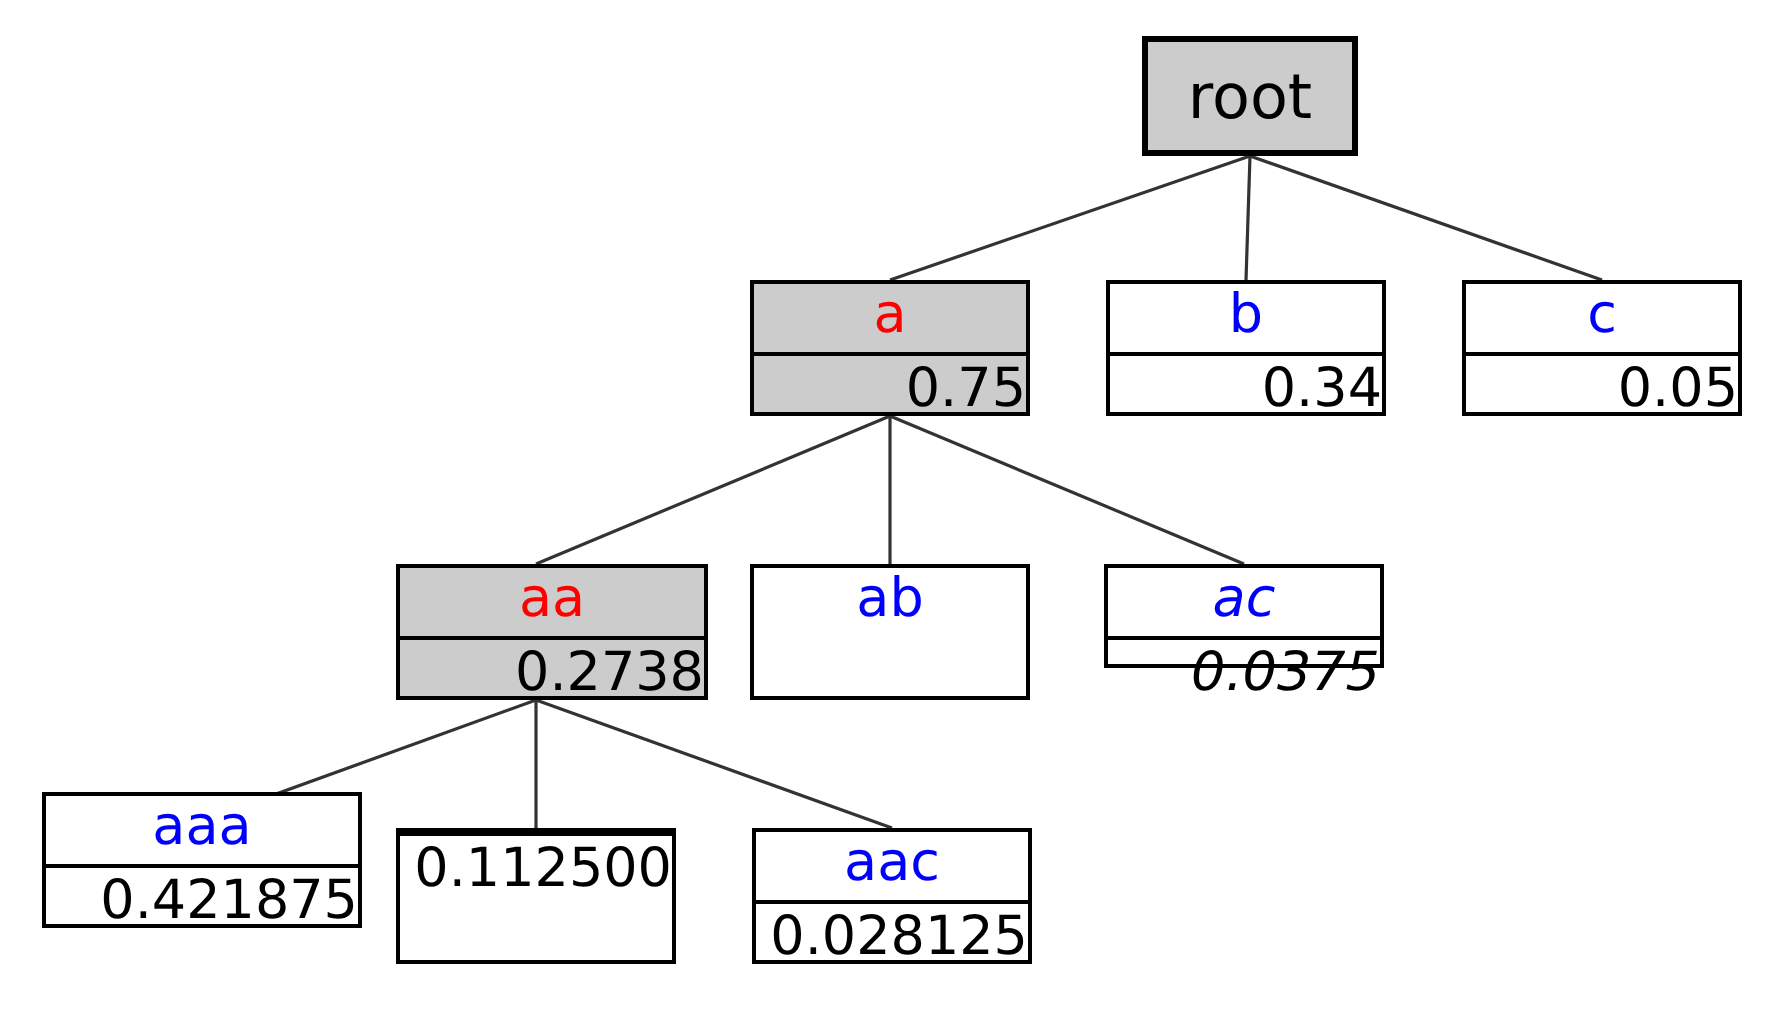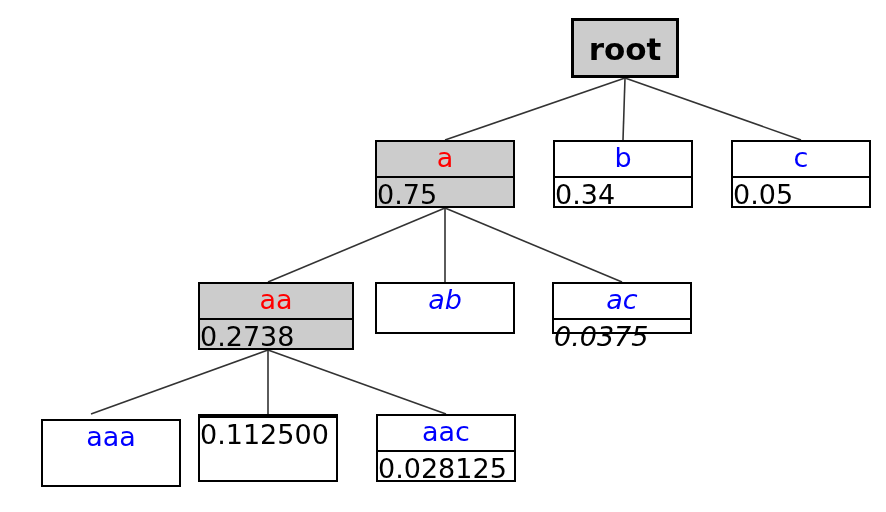--- a/index.html
+++ b/index.html
@@ -48,36 +48,36 @@
     text-align: center;
     font-size: 27px;
     white-space: nowrap;
     overflow: hidden;
   }
   .node-value {
     box-sizing: border-box;
     flex: 0 0 34px;
     height: 34px;
     line-height: 33px;
-    text-align: left;
+    text-align: right;
     font-size: 27px;
     color: #000000;
     border-top: 2px solid #000000;
     white-space: nowrap;
     overflow: hidden;
   }
   .node.root-node .node-label {
     flex: 1 1 auto;
     height: auto;
     line-height: 56px;
     font-size: 31px;
   }
   .lbl-red   { color: #ff0000; }
   .lbl-blue  { color: #0000ff; }
-  .lbl-black { color: #000000; font-weight: bold; }
+  .lbl-black { color: #000000; }
 </style>
 </head>
 <body>
 
 <div id="canvas">
   <svg id="edge-layer" width="886" height="512" viewBox="0 0 886 512">
       <line x1="625" y1="78" x2="445" y2="140" stroke="#333333" stroke-width="1.6"></line>
       <line x1="625" y1="78" x2="623" y2="140" stroke="#333333" stroke-width="1.6"></line>
       <line x1="625" y1="78" x2="801" y2="140" stroke="#333333" stroke-width="1.6"></line>
       <line x1="445" y1="208" x2="268" y2="282" stroke="#333333" stroke-width="1.6"></line>
@@ -100,29 +100,30 @@
         <div class="node-value">0.34</div>
       </div>
       <div class="node" style="left: 731px; top: 140px; width: 140px; height: 68px;">
         <div class="node-label lbl-blue">c</div>
         <div class="node-value">0.05</div>
       </div>
       <div class="node filled" style="left: 198px; top: 282px; width: 156px; height: 68px;">
         <div class="node-label lbl-red">aa</div>
         <div class="node-value">0.2738</div>
       </div>
-      <div class="node" style="left: 375px; top: 282px; width: 140px; height: 52px; font-style: italic;">
+      <div class="node" style="left: 375px; top: 282px; width: 140px; height: 68px;">
         <div class="node-label lbl-blue">ab</div>
       </div>
       <div class="node" style="left: 552px; top: 282px; width: 140px; height: 52px; font-style: italic;">
         <div class="node-label lbl-blue">ac</div>
         <div class="node-value">0.0375</div>
       </div>
-      <div class="node" style="left: 21px; top: 419px; width: 140px; height: 68px; margin-left: 20px;">
+      <div class="node" style="left: 21px; top: 396px; width: 160px; height: 68px;">
         <div class="node-label lbl-blue">aaa</div>
+        <div class="node-value">0.421875</div>
       </div>
       <div class="node" style="left: 198px; top: 414px; width: 140px; height: 68px;">
         <div class="node-value">0.112500</div>
       </div>
       <div class="node" style="left: 376px; top: 414px; width: 140px; height: 68px;">
         <div class="node-label lbl-blue">aac</div>
         <div class="node-value">0.028125</div>
       </div>
     </div>
 </div>

